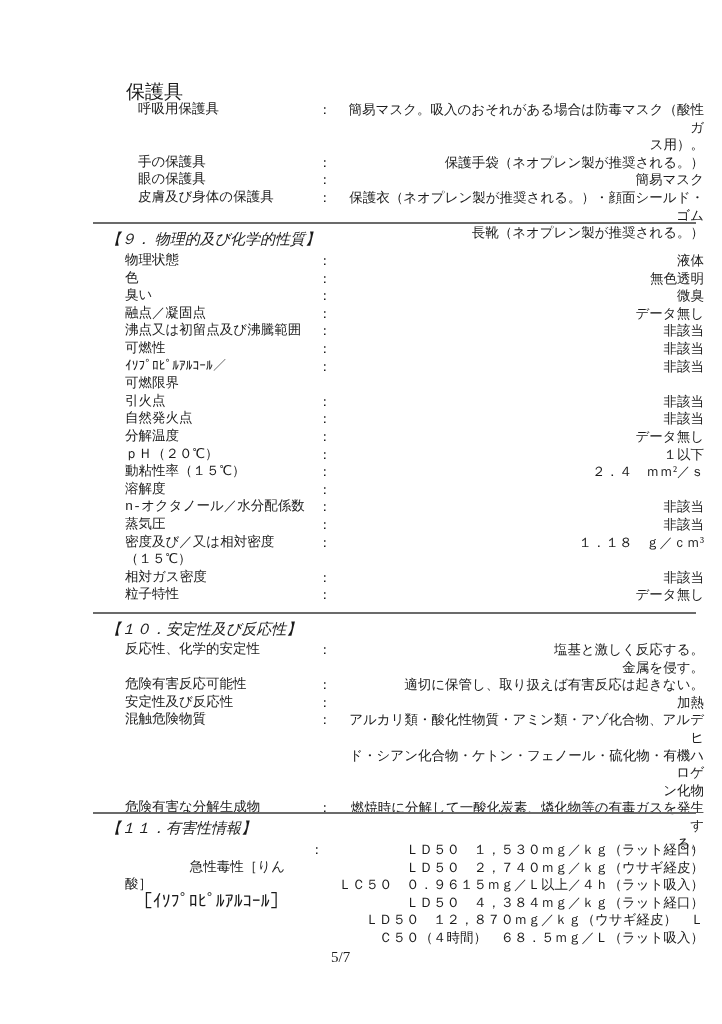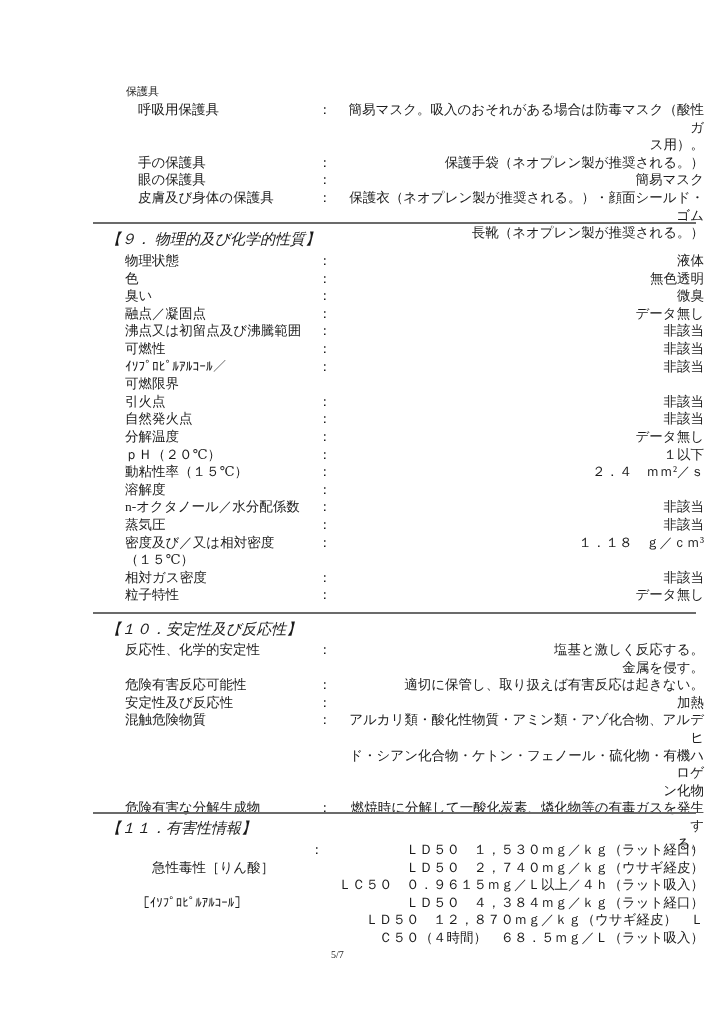--- a/index.html
+++ b/index.html
@@ -7,37 +7,37 @@
     width:722px; height:1024px; background:#ffffff;
     font-family:"Liberation Serif","DejaVu Serif",serif;
     color:#1b1b1b;
   }
   .page { position:relative; width:722px; height:1024px; background:#fff; overflow:hidden; }
 
   .rule { position:absolute; left:93px; width:603px; height:2px; background:#6b6b6b; }
 
   .sec-head { position:absolute; left:106px; font-size:15px; line-height:18px; white-space:pre;font-style:italic; }
 
-  .pe-title { position:absolute; left:126px; top:83px; font-size:11px; line-height:17.6px; }
+  .pe-title { position:absolute; left:126px; top:83px; font-size:19px; line-height:17.6px; }
 
   .rows { position:absolute; left:125px; right:18px; font-size:13.5px; line-height:17.6px; }
   .pe-rows { left:138px; }
 
   .row { display:flex; align-items:flex-start; }
-  .label { width:193px; white-space:pre-wrap; position:relative; flex-shrink:0; }
+  .label { width:193px; white-space:pre-wrap; position:relative; flex-shrink:0;font-family:Liberation Mono, monospace; }
   .pe-rows .label { width:180px; }
   .colon { width:22px; flex-shrink:0; }
   .value { flex:1; white-space:pre-wrap;text-align:right; }
 
   .sec11-rows .label { width:185px; }
   .sec11-rows .colon { width:20px; }
 
-  .sub-label { position:absolute; top:53px; left:17px; font-size:13px; white-space:pre; }
-
-  .page-num { position:absolute; top:949px; left:331px; font-size:10px; }
+  .sub-label { position:absolute; top:53px; left:17px; font-size:18px; white-space:pre; }
+
+  .page-num { position:absolute; top:949px; left:331px; font-size:15px; }
 </style>
 </head>
 <body>
 
 <div class="page">
 
   <div class="pe-title">保護具</div>
 
   <div class="rows pe-rows" style="top:101px">
     <div class="row">

